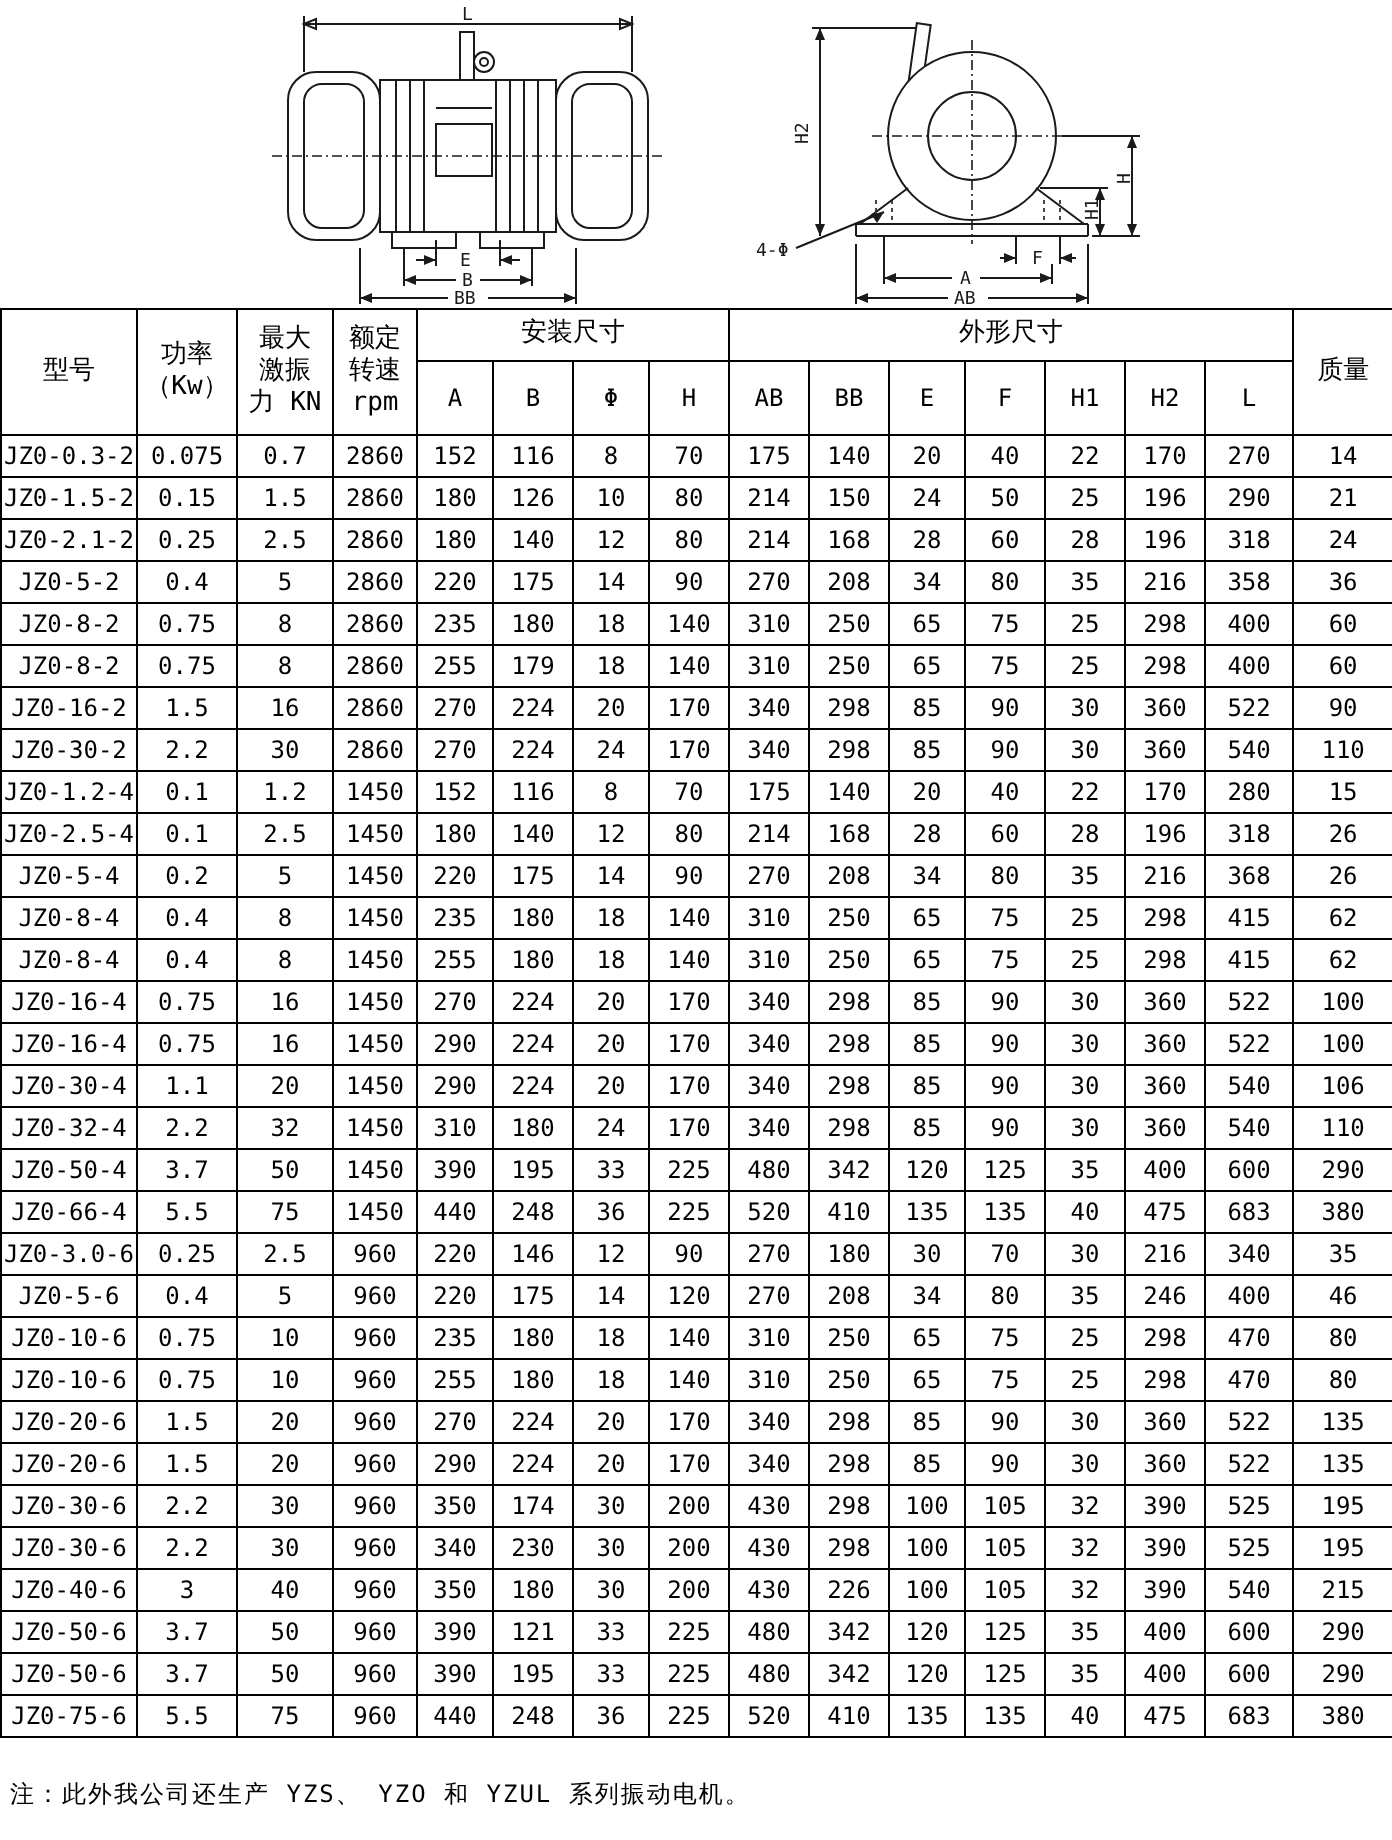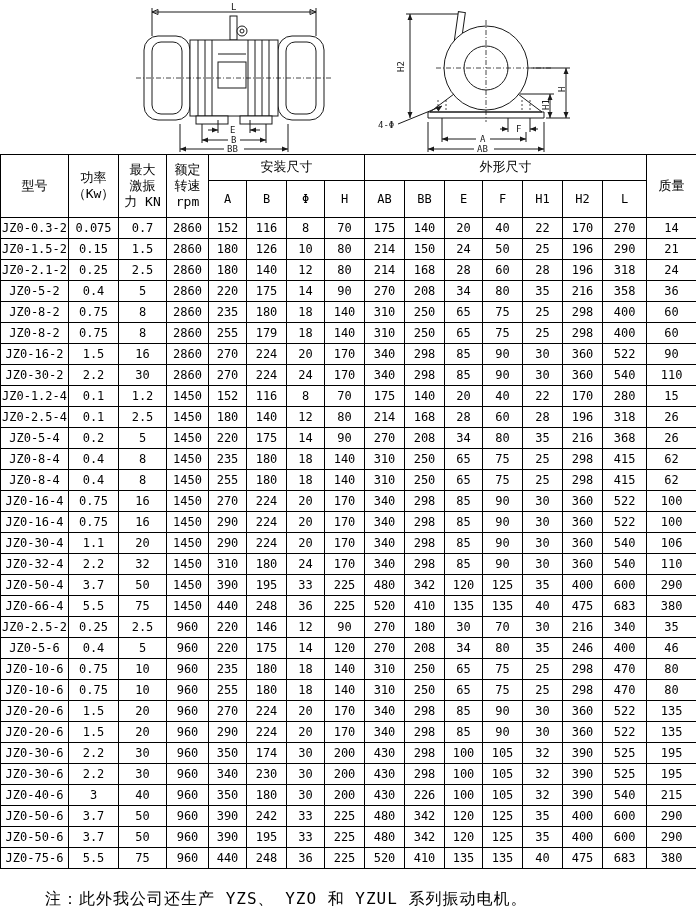--- a/index.html
+++ b/index.html
@@ -47,23 +47,22 @@
     overflow: hidden;
     white-space: nowrap;
   }
   table.spec thead th { font-size: 13px; line-height: 1.25; }
   table.spec thead tr.group-row th { height: 25px; }
   table.spec thead tr.sub-row th { height: 36px; font-size: 12px; }
   table.spec tbody td { height: 20px; font-size: 12px; }
   .note {
     margin-top: 20px;
     padding-left: 5px;
-    font-size: 16px;
+    font-size: 12px;
     letter-spacing: 1px;
-    margin-left: 40px;
   }
   .ln { stroke: #1a1a1a; stroke-width: 1; fill: none; }
   .lnf { stroke: #1a1a1a; stroke-width: 1; fill: #ffffff; }
   .dash { stroke: #1a1a1a; stroke-width: 0.8; fill: none; stroke-dasharray: 5 2 1 2; }
   .dashs { stroke: #1a1a1a; stroke-width: 0.8; fill: none; stroke-dasharray: 2 2; }
 </style>
 </head>
 <body>
 
 <div class="page">
@@ -590,21 +589,21 @@
           <td>520</td>
           <td>410</td>
           <td>135</td>
           <td>135</td>
           <td>40</td>
           <td>475</td>
           <td>683</td>
           <td>380</td>
         </tr>
         <tr>
-          <td>JZ0-2.5-2</td>
+          <td>JZ0-3.0-6</td>
           <td>0.25</td>
           <td>2.5</td>
           <td>960</td>
           <td>220</td>
           <td>146</td>
           <td>12</td>
           <td>90</td>
           <td>270</td>
           <td>180</td>
           <td>30</td>
@@ -757,21 +756,21 @@
           <td>390</td>
           <td>540</td>
           <td>215</td>
         </tr>
         <tr>
           <td>JZ0-50-6</td>
           <td>3.7</td>
           <td>50</td>
           <td>960</td>
           <td>390</td>
-          <td>242</td>
+          <td>121</td>
           <td>33</td>
           <td>225</td>
           <td>480</td>
           <td>342</td>
           <td>120</td>
           <td>125</td>
           <td>35</td>
           <td>400</td>
           <td>600</td>
           <td>290</td>

